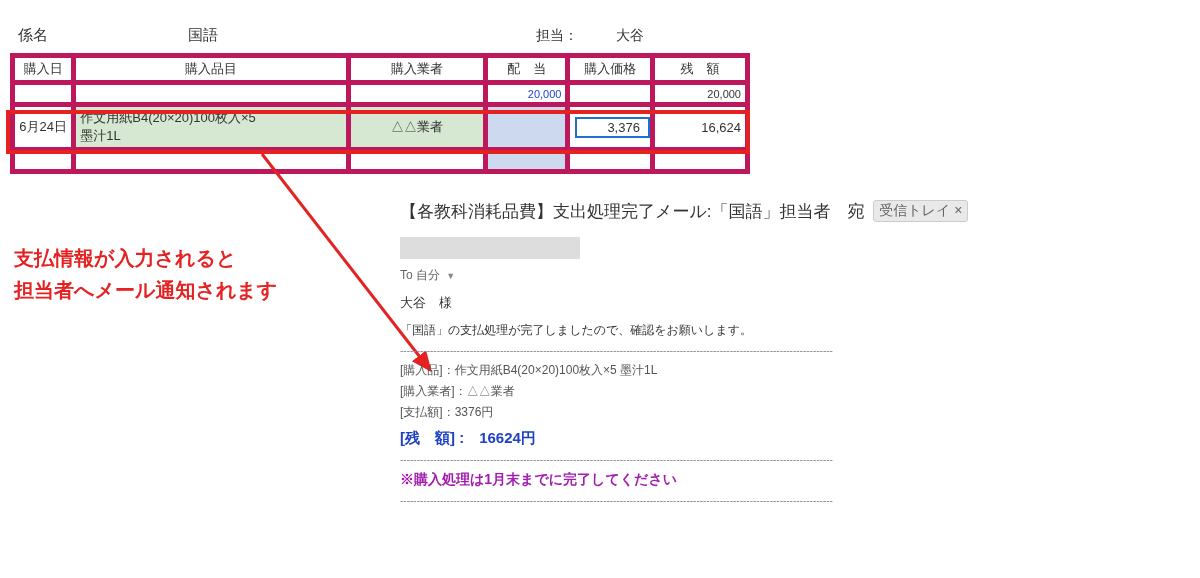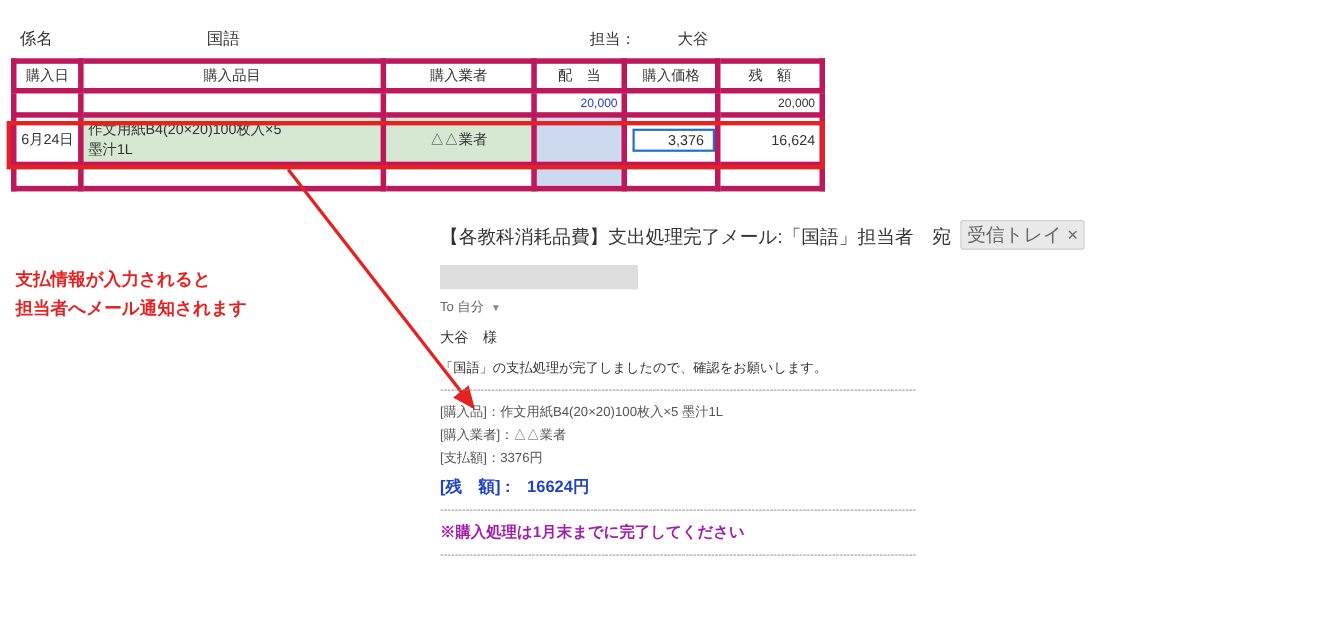--- a/index.html
+++ b/index.html
@@ -88,21 +88,21 @@
       height: 44px;
       border: 4px solid #e62121;
       pointer-events: none;
     }
     .annotation-text {
       position: absolute;
       top: 242px;
       left: 14px;
       color: #e62121;
       font-weight: bold;
-      font-size: 16px;
+      font-size: 20px;
       line-height: 1.6;
     }
     svg.arrow {
       position: absolute;
       top: 152px;
       left: 260px;
       pointer-events: none;
     }
     .email-area {
       position: absolute;
@@ -113,21 +113,21 @@
     .email-subject-line {
       font-size: 17px;
       color: #333;
       margin-bottom: 14px;
     }
     .inbox-chip {
       display: inline-block;
       background: #e9e9e9;
       border: 1px solid #ccc;
       color: #666;
-      font-size: 17px;
+      font-size: 14px;
       padding: 1px 5px;
       border-radius: 3px;
       margin-left: 4px;
       vertical-align: 2px;
     }
     .sender-box {
       width: 180px;
       height: 22px;
       background: #ddd;
       margin-bottom: 8px;

